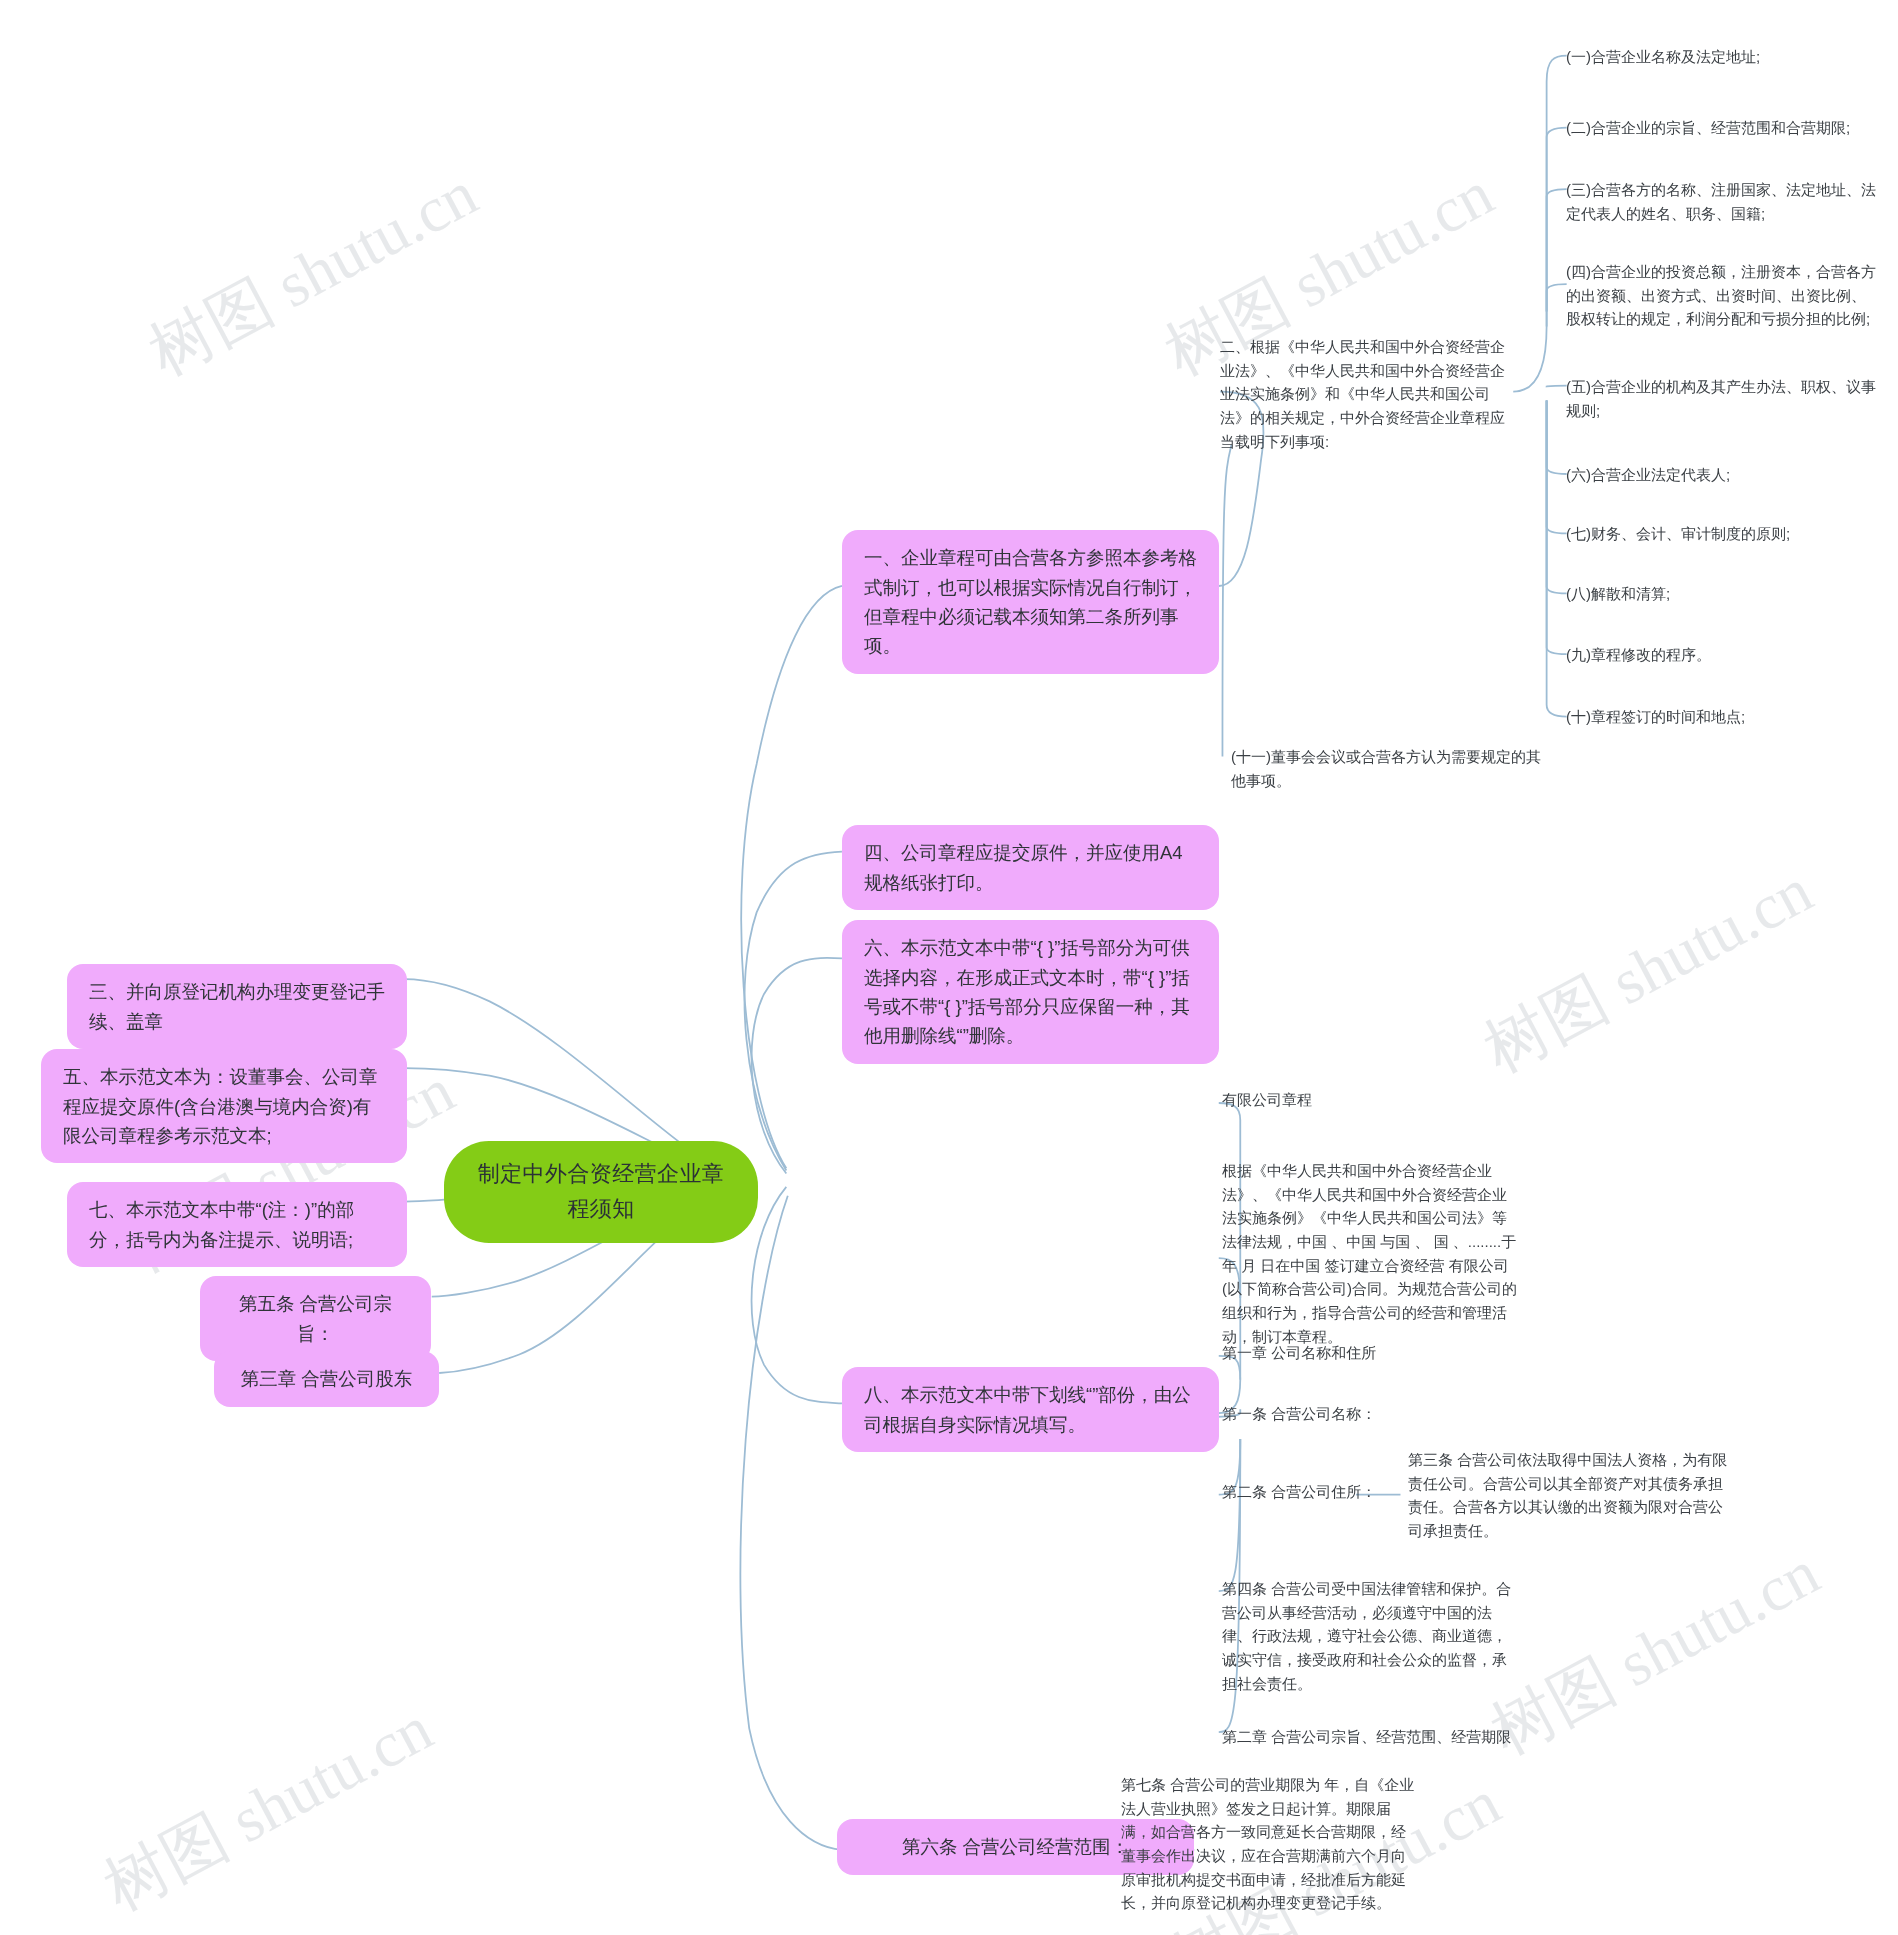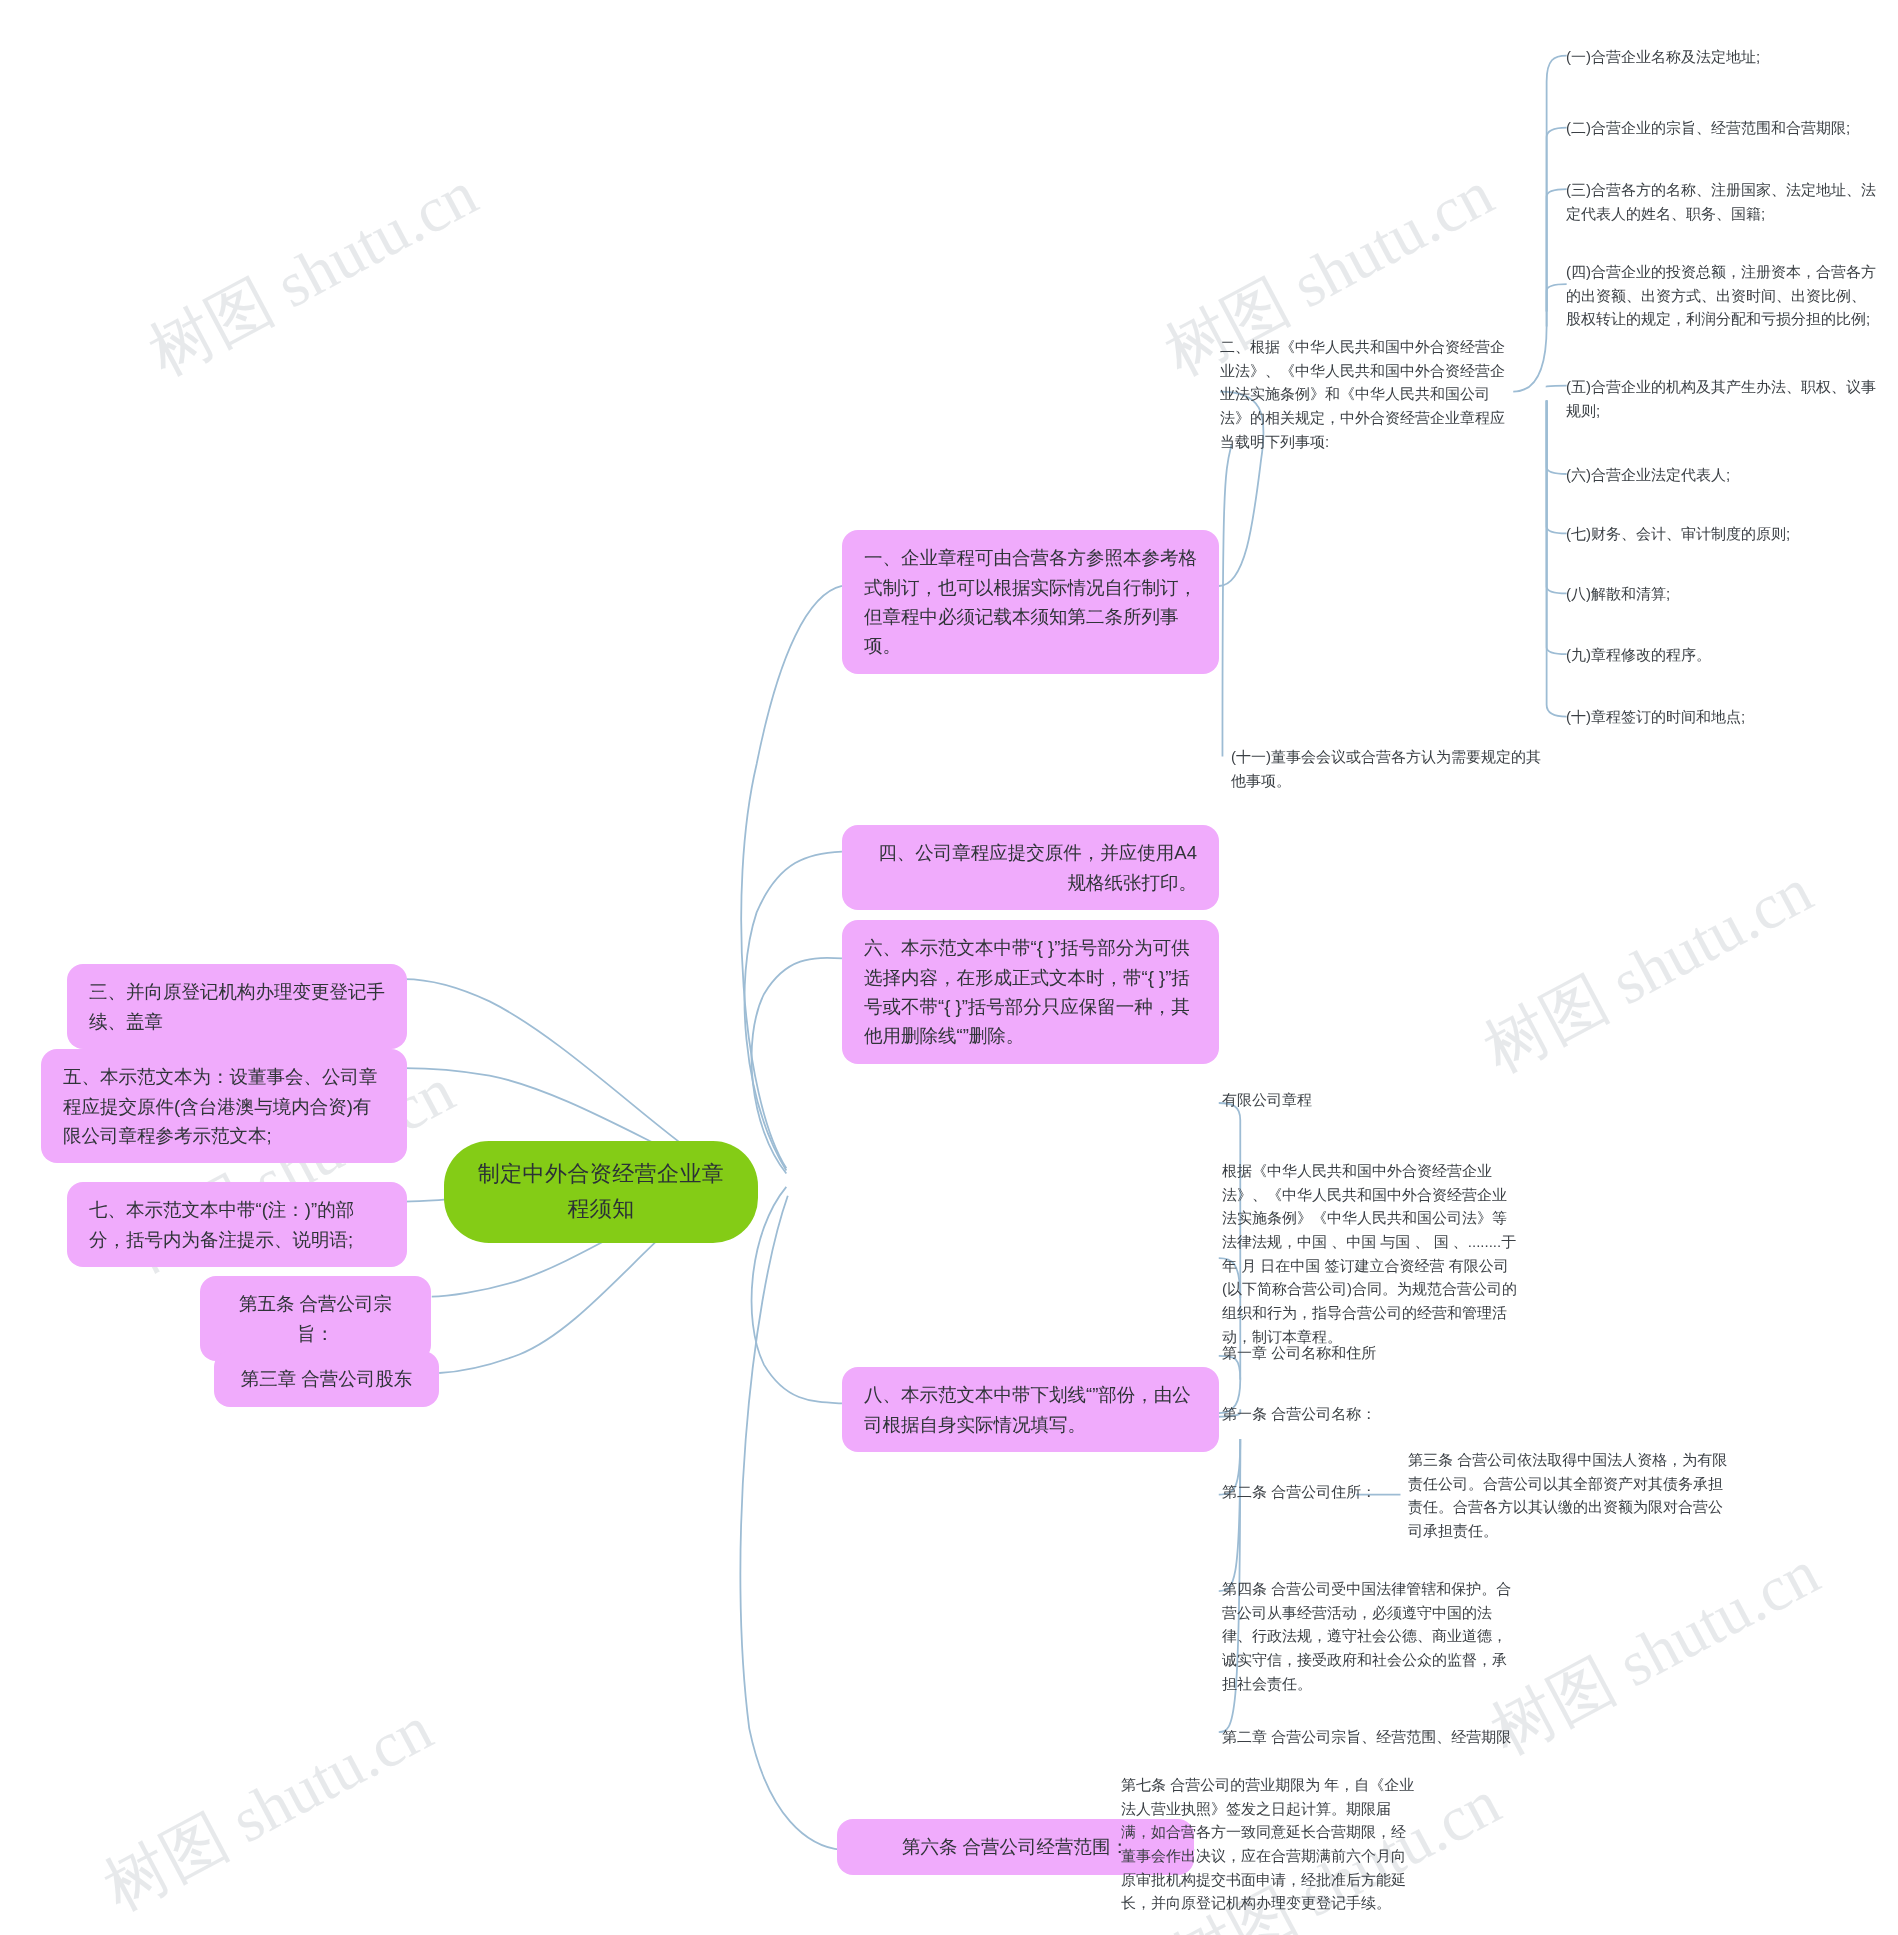--- a/index.html
+++ b/index.html
@@ -140,21 +140,21 @@
   <div class="node bubble s25 ta-l" style="left:41px;top:1049px;width:366px;">五、本示范文本为：设董事会、公司章程应提交原件(含台港澳与境内合资)有限公司章程参考示范文本;</div>
 
   <div class="node bubble s25 ta-l" style="left:67px;top:1182px;width:340px;">七、本示范文本中带“(注：)”的部分，括号内为备注提示、说明语;</div>
 
   <div class="node bubble s25 ta-c" style="left:200px;top:1276px;width:231px;">第五条 合营公司宗旨：</div>
 
   <div class="node bubble s25 ta-c" style="left:214px;top:1351px;width:225px;">第三章 合营公司股东</div>
 
   <div class="node bubble s25 ta-l" style="left:842px;top:530px;width:377px;">一、企业章程可由合营各方参照本参考格式制订，也可以根据实际情况自行制订，但章程中必须记载本须知第二条所列事项。</div>
 
-  <div class="node bubble s25 ta-l" style="left:842px;top:825px;width:377px;text-align:right;">四、公司章程应提交原件，并应使用A4规格纸张打印。</div>
+  <div class="node bubble s25 ta-l" style="left:842px;top:825px;width:377px;">四、公司章程应提交原件，并应使用A4规格纸张打印。</div>
 
   <div class="node bubble s25 ta-l" style="left:842px;top:920px;width:377px;">六、本示范文本中带“{ }”括号部分为可供选择内容，在形成正式文本时，带“{ }”括号或不带“{ }”括号部分只应保留一种，其他用删除线“”删除。</div>
 
   <div class="node bubble s25 ta-c" style="left:837px;top:1819px;width:357px;">第六条 合营公司经营范围：</div>
 
   <div class="node bubble s25 ta-l" style="left:842px;top:1367px;width:377px;">八、本示范文本中带下划线“”部份，由公司根据自身实际情况填写。</div>
 
   <div class="node plain s20 ta-l" style="left:1220px;top:335px;width:297px;">二、根据《中华人民共和国中外合资经营企业法》、《中华人民共和国中外合资经营企业法实施条例》和《中华人民共和国公司法》的相关规定，中外合资经营企业章程应当载明下列事项:</div>
 
   <div class="node plain s20 ta-l" style="left:1566px;top:45px;width:312px;">(一)合营企业名称及法定地址;</div>

